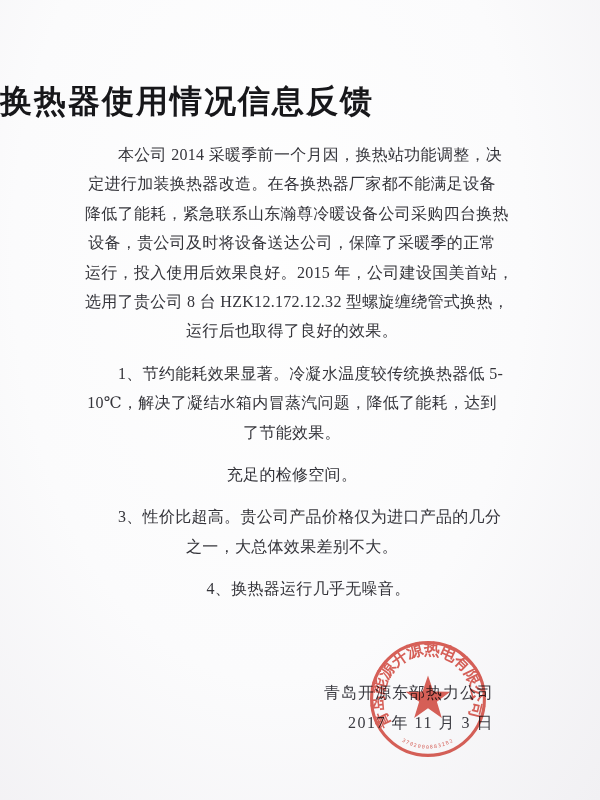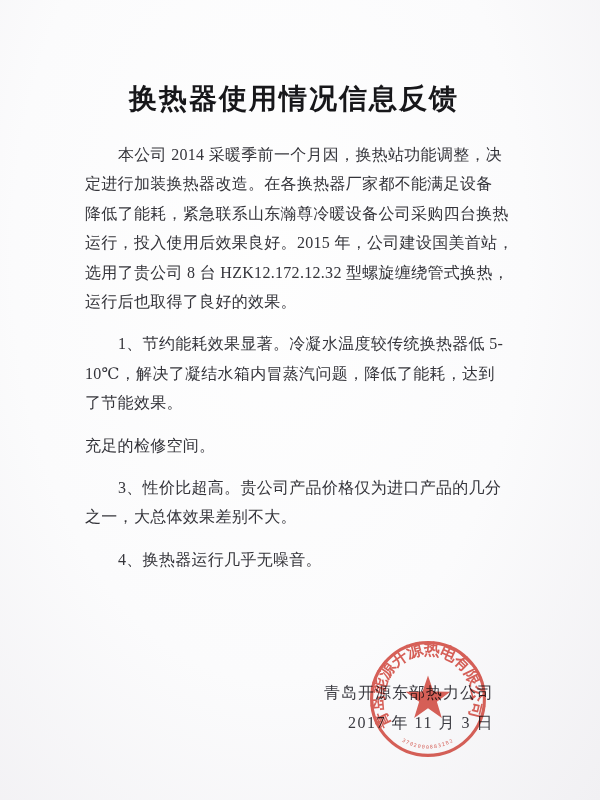--- a/index.html
+++ b/index.html
@@ -10,33 +10,34 @@
     background:
       radial-gradient(ellipse at 45% 32%, #fefefe 0%, #fbfbfc 55%, #f1f0f3 100%);
     font-family: "Liberation Serif", "DejaVu Serif", serif;
     color: #34343a;
   }
   .page { position: absolute; inset: 0; }
 
   .doc-title {
     position: absolute;
     left: 0; right: 12px; top: 80px;
-    text-align: center;
+    text-align: left;
     font-family: "Liberation Sans", "DejaVu Sans", sans-serif;
-    font-size: 28px;
+    font-size: 32px;
     font-weight: bold;
     letter-spacing: 2px;
     color: #17171a;
   }
 
   .body-text {
     position: absolute;
     left: 85px; top: 140px; width: 414px;
     font-size: 16px;
     letter-spacing: 0.3px;
+    text-align: center;
   }
   .para { margin-bottom: 13px; }
   .line { line-height: 29.4px; white-space: nowrap; }
   .indent { padding-left: 33px; }
 
   .signature {
     position: absolute;
     top: 678px; right: 106px;
     text-align: right;
     font-size: 16px;
@@ -74,20 +75,21 @@
 <div class="page">
 
   <h1 class="doc-title">换热器使用情况信息反馈</h1>
 
   <div class="body-text">
 
     <div class="para">
       <div class="line indent">本公司 2014 采暖季前一个月因，换热站功能调整，决</div>
       <div class="line">定进行加装换热器改造。在各换热器厂家都不能满足设备</div>
       <div class="line">降低了能耗，紧急联系山东瀚尊冷暖设备公司采购四台换热</div>
+      <div class="line">设备，贵公司及时将设备送达公司，保障了采暖季的正常</div>
       <div class="line">运行，投入使用后效果良好。2015 年，公司建设国美首站，</div>
       <div class="line">选用了贵公司 8 台 HZK12.172.12.32 型螺旋缠绕管式换热，</div>
       <div class="line">运行后也取得了良好的效果。</div>
     </div>
 
     <div class="para">
       <div class="line indent">1、节约能耗效果显著。冷凝水温度较传统换热器低 5-</div>
       <div class="line">10℃，解决了凝结水箱内冒蒸汽问题，降低了能耗，达到</div>
       <div class="line">了节能效果。</div>
     </div>

